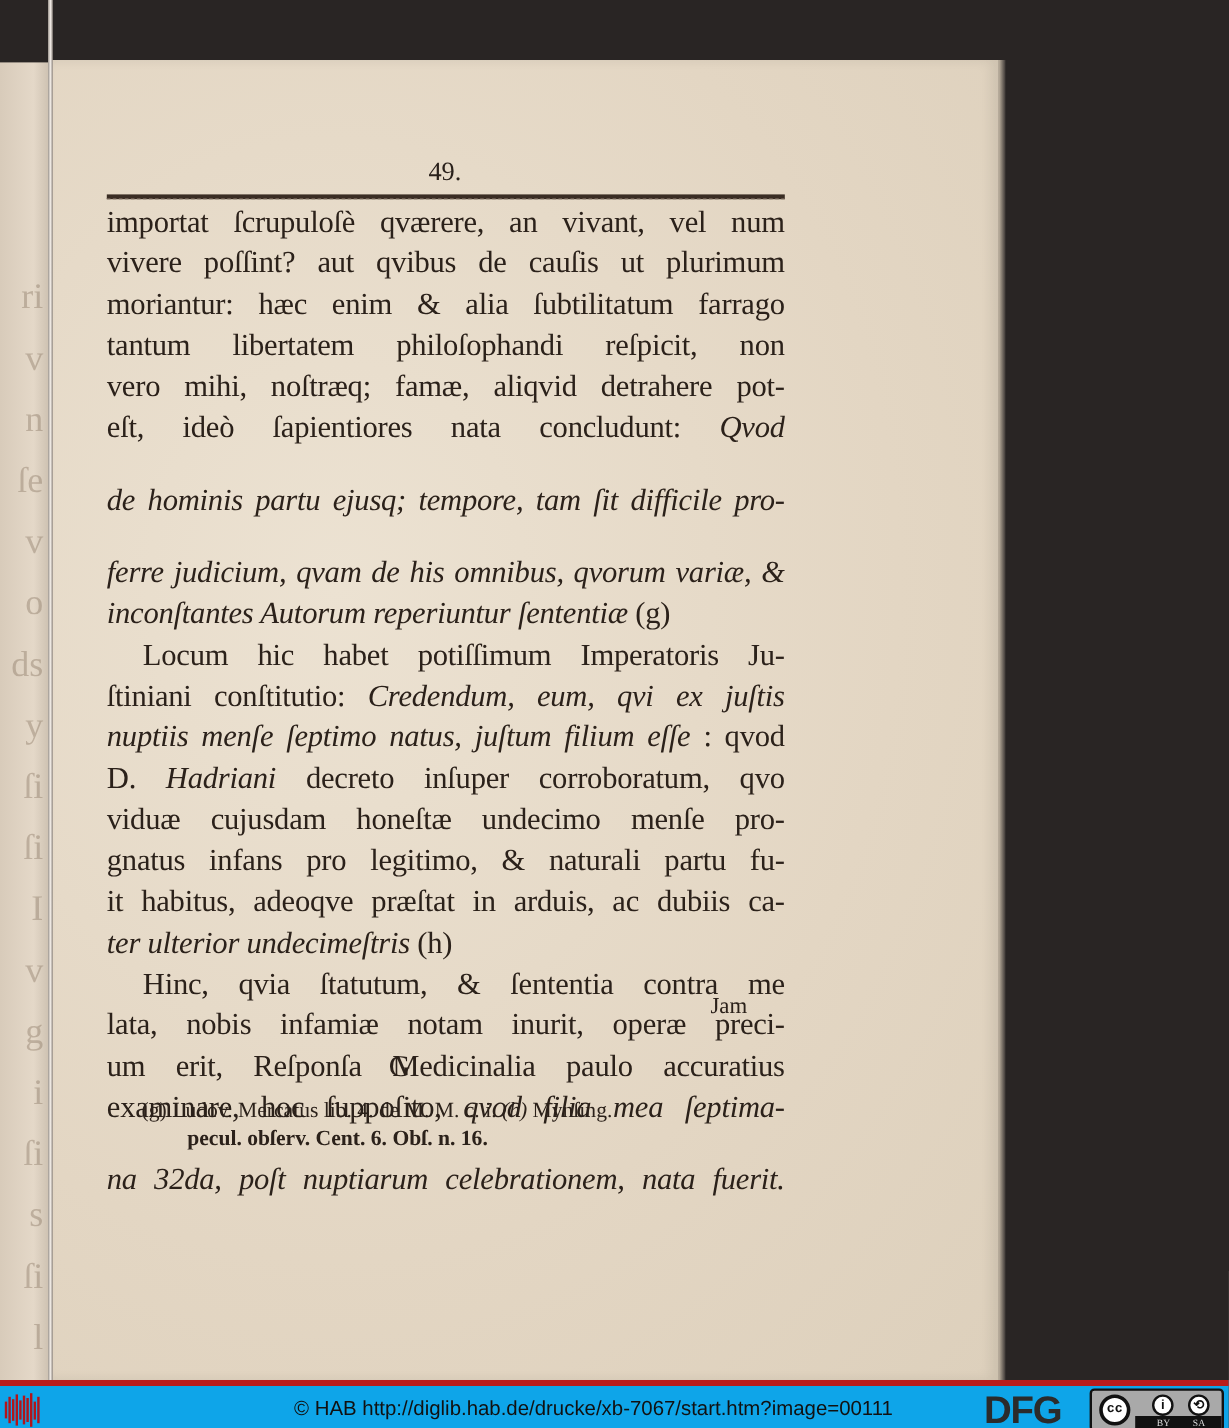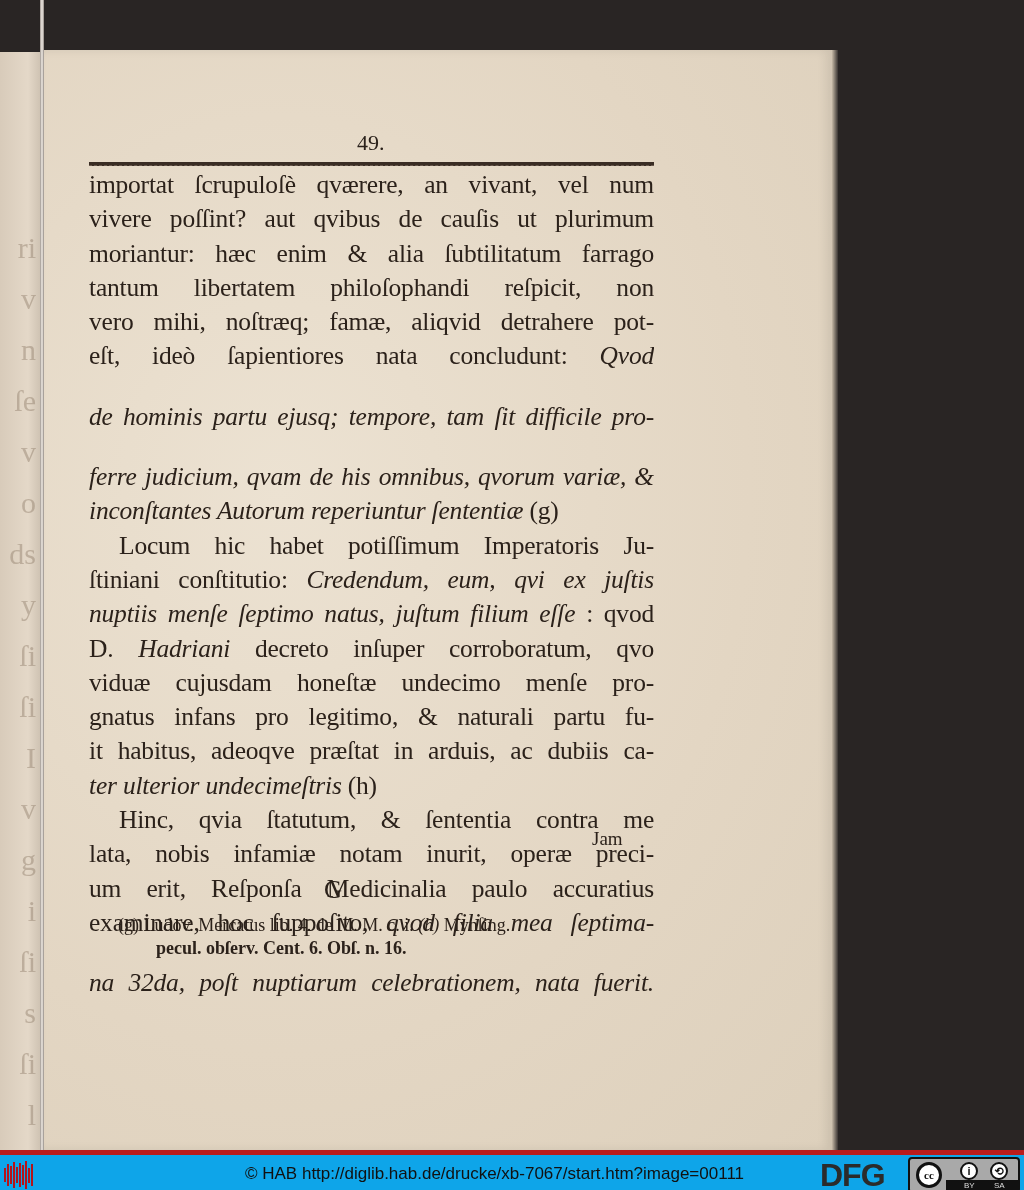--- a/index.html
+++ b/index.html
@@ -43,25 +43,25 @@
     display:flex; align-items:center;
   }
   .hab-logo { position:absolute; left:4px; top:6px; width:30px; height:28px; display:flex; gap:1px; align-items:center; }
   .hab-logo span { display:block; width:2px; background:#b3141a; }
   .copyright { position:absolute; left:245px; top:9px; font-family:"Liberation Sans", sans-serif; font-size:17px; color:#111; }
   .dfg { position:absolute; left:820px; top:3px; font-family:"Liberation Sans", sans-serif; font-weight:bold; font-size:32px; color:#2b2b2b; letter-spacing:-1px; line-height:34px; }
   .cc {
     position:absolute; left:908px; top:2px; width:112px; height:36px;
     background:#a9a9a9; border:2px solid #111; border-radius:4px; box-sizing:border-box;
   }
-  .cc-circle { position:absolute; left:6px; top:3px; width:26px; height:26px; border-radius:50%; background:#fff; border:3px solid #111; box-sizing:border-box; font-family:Liberation Serif, serif; font-weight:bold; font-size:11px; line-height:20px; text-align:center; color:#111; }
+  .cc-circle { position:absolute; left:6px; top:3px; width:26px; height:26px; border-radius:50%; background:#fff; border:3px solid #111; box-sizing:border-box; font-family:Liberation Mono, monospace; font-weight:bold; font-size:11px; line-height:20px; text-align:center; color:#111; }
   .cc-by, .cc-sa { position:absolute; top:3px; width:18px; height:18px; border-radius:50%; background:#fff; border:2px solid #111; box-sizing:border-box; font-family:"Liberation Sans",sans-serif; font-weight:bold; font-size:11px; line-height:14px; text-align:center; color:#111; }
   .cc-by { left:50px; } .cc-sa { left:80px; }
   .cc-strip { position:absolute; left:36px; bottom:0; width:72px; height:11px; background:#111; }
-  .cc-lab { position:absolute; bottom:0px; font-family:Liberation Sans, sans-serif; font-size:8px; color:#ddd; line-height:11px; }
+  .cc-lab { position:absolute; bottom:0px; font-family:Liberation Serif, serif; font-size:8px; color:#ddd; line-height:11px; }
   .cc-lab.by { left:54px; } .cc-lab.sa { left:84px; }
 </style>
 </head>
 <body>
 
 <div class="viewer">
   <div class="left-page">
     <div class="ghost-letters" id="ghost">
         <div>ri</div>
         <div>v</div>

